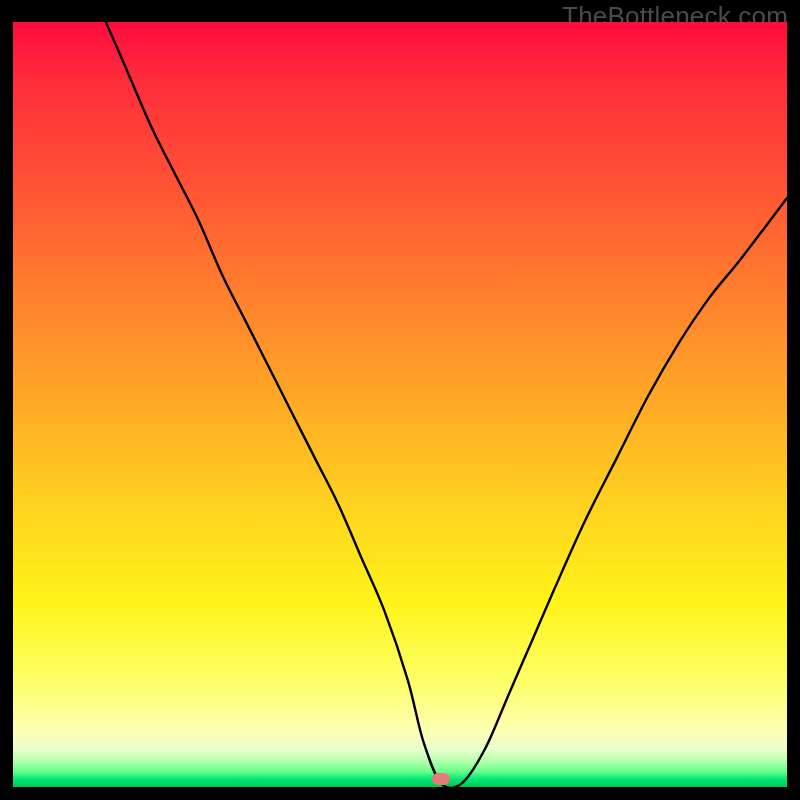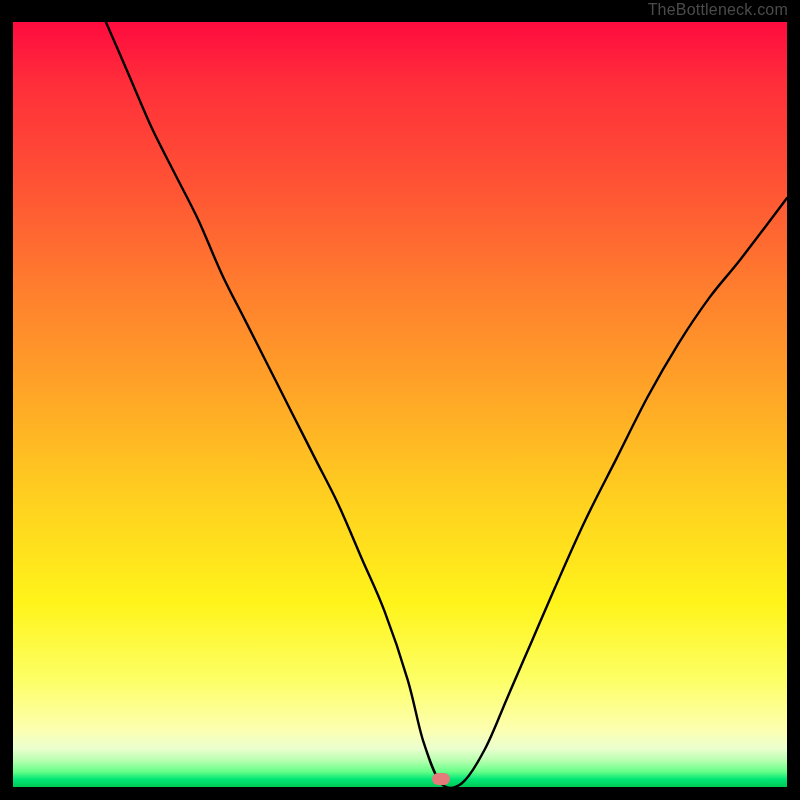--- a/index.html
+++ b/index.html
@@ -58,21 +58,21 @@
     height: 12px;
     border-radius: 6px;
     background: #e47a7a;
     transform: translate(-50%, -50%);
   }
   .watermark {
     position: absolute;
     top: 1px;
     right: 12px;
     color: #4b4b4b;
-    font-size: 16px;
+    font-size: 26px;
     letter-spacing: 0.2px;
     font-weight: 500;
     user-select: none;
   }
 </style>
 </head>
 <body>
 
 <div class="stage">
 

